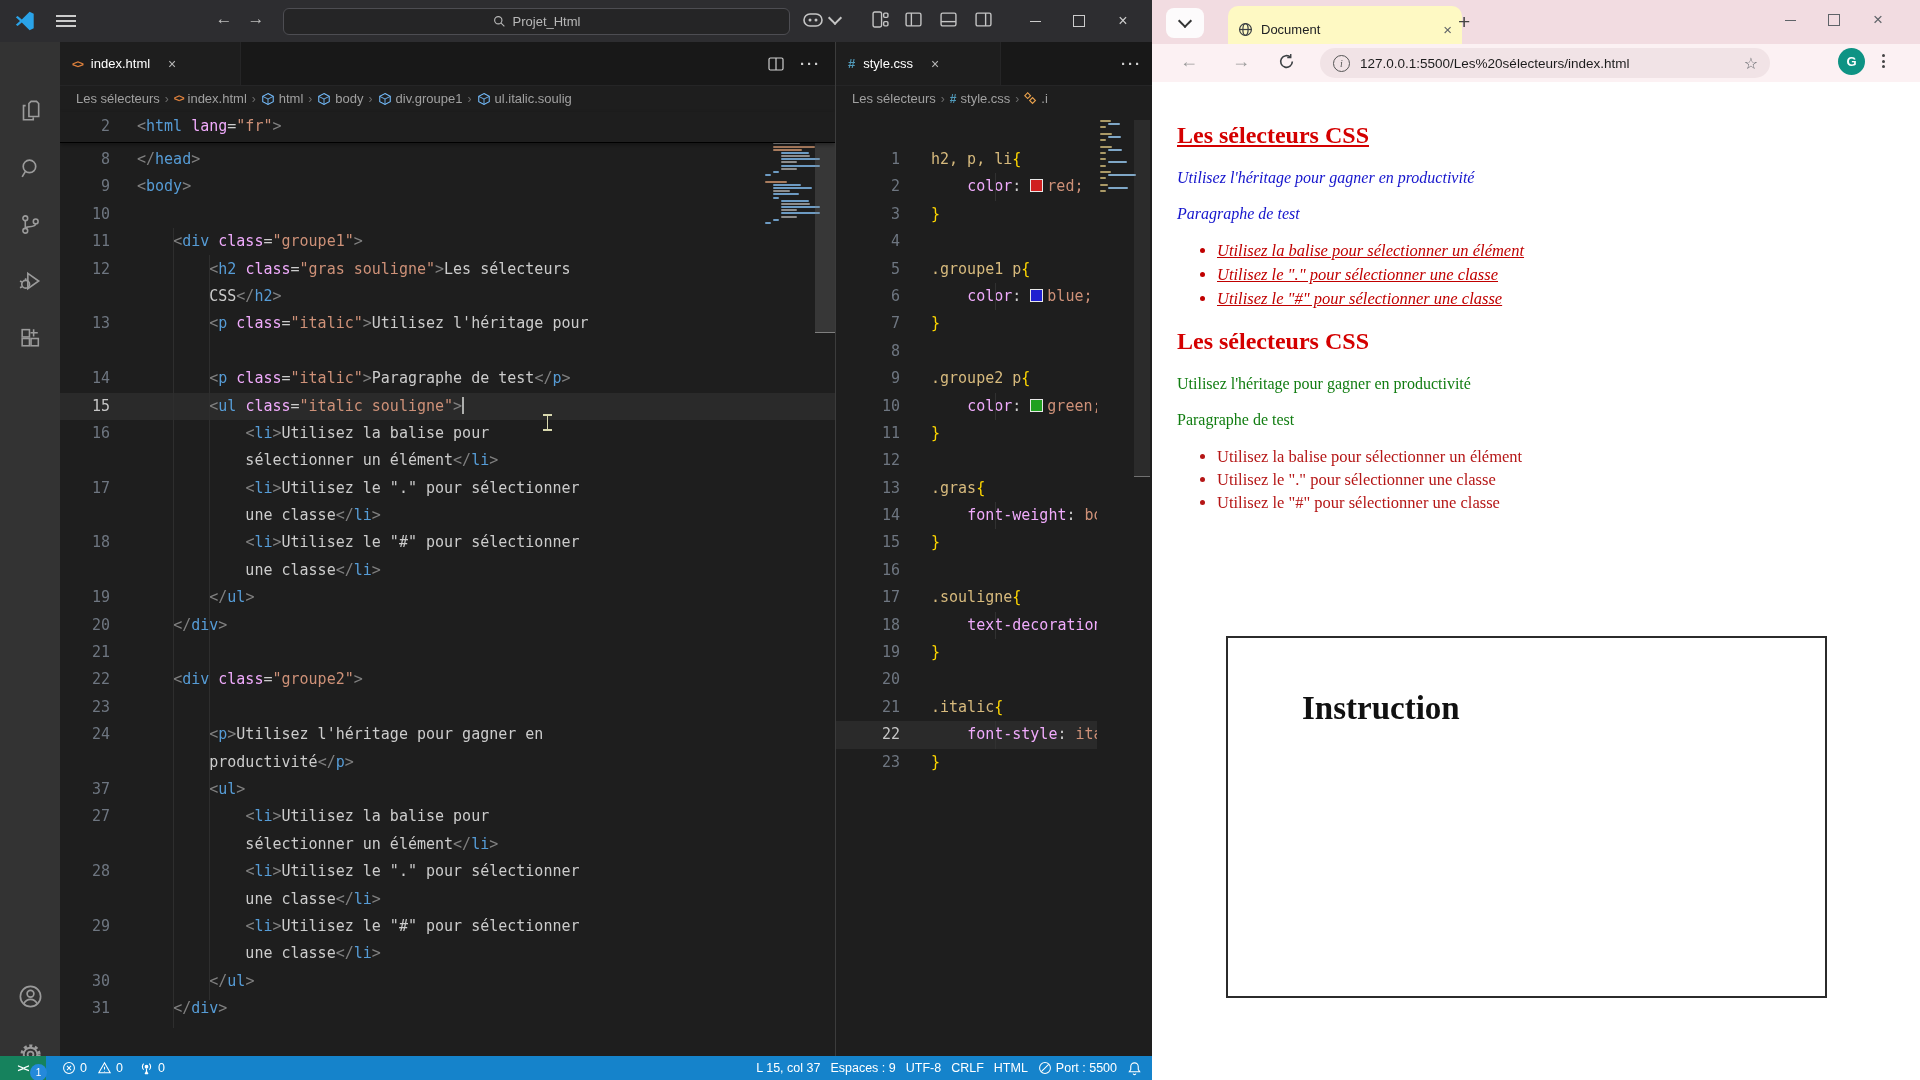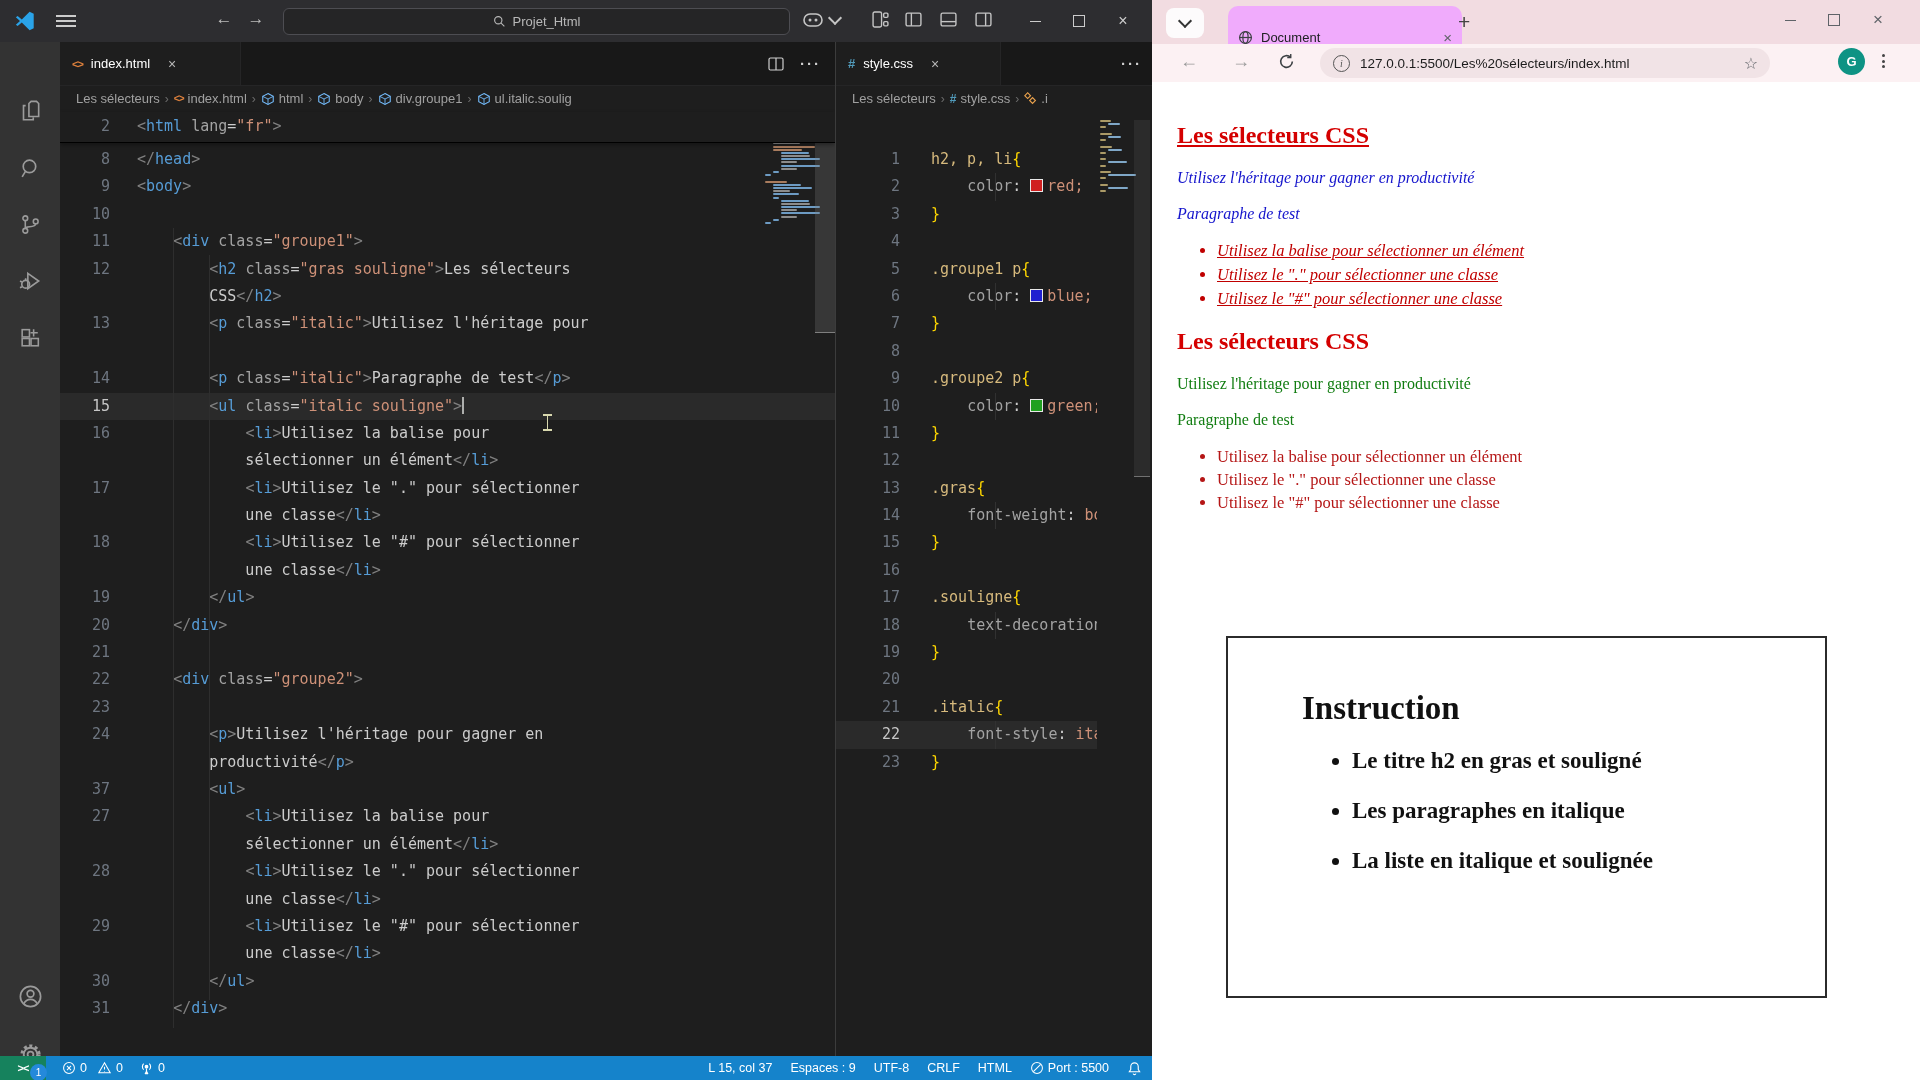--- a/index.html
+++ b/index.html
@@ -35,48 +35,48 @@
   .code-row.current{background:rgba(255,255,255,0.055);}
   .ln{flex:0 0 50px;text-align:right;color:#6e7681;}
   #ed-right .ln{flex:0 0 64px;}
   .code-row.current .ln{color:#c6c6c6;}
   .ct{padding-left:27px;position:relative;}
   #ed-right .ct{padding-left:31px;}
   .sticky{position:absolute;left:0;top:0;right:0;height:30px;background:#1e1e1e;border-bottom:1px solid #000;box-shadow:0 2px 4px rgba(0,0,0,.35);z-index:2;}
   .sticky .code-row{height:29px;line-height:29px;}
   .rows{position:absolute;left:0;top:34px;right:0;}
   #rows-right{width:261px;overflow:hidden;}
-  .pb{color:#808080;} .tg{color:#569cd6;} .at{color:#a3a3a3;text-align:center;} .st{color:#ce9178;}
+  .pb{color:#808080;} .tg{color:#569cd6;} .at{color:#f0abfc;text-align:center;} .st{color:#ce9178;}
   .sel{color:#d7ba7d;} .br{color:#ffd700;}
   .swatch{display:inline-block;width:11px;height:11px;border:1px solid #e8e8e8;margin:0 4px -1px 0;}
   .g{position:absolute;left:95px;top:0;bottom:0;border-left:1px solid #313131;}
   .caret{display:inline-block;width:2px;height:17px;background:#aeafad;vertical-align:-3px;}
   .iguide{position:absolute;width:1px;background:#2e2e2e;z-index:1;}
   .minimap{position:absolute;top:8px;}
   #mm-left{left:697px;width:58px;}
   #mm-right{left:264px;width:34px;}
   .mm-line{height:2px;margin-bottom:1.2px;border-radius:1px;}
   .scrollthumb{position:absolute;background:rgba(121,121,121,0.28);}
   #scroll-left{left:755px;width:20px;top:8px;height:212px;border-bottom:1px solid rgba(200,200,200,.5);}
   #scroll-right{left:298px;width:16px;top:8px;height:356px;background:rgba(121,121,121,0.15);border-bottom:1px solid rgba(200,200,200,.45);}
   .statusbar{position:absolute;left:0;bottom:0;width:1152px;height:24px;background:#1583cb;color:#ffffff;font-size:12.5px;display:flex;align-items:center;}
   .remote{width:46px;height:24px;background:#16825d;display:flex;align-items:center;justify-content:center;font-weight:bold;font-size:11px;letter-spacing:-1px;}
   .sb-item{display:flex;align-items:center;gap:4px;margin-left:16px;white-space:nowrap;}
-  .sb-right{position:absolute;right:10px;display:flex;align-items:center;gap:18px;}
+  .sb-right{position:absolute;right:10px;display:flex;align-items:center;gap:10px;}
   .ibeam{position:absolute;left:543px;top:414px;width:9px;height:17px;z-index:5;}
   .ibeam div{background:#d8d8ae;}
   .ibeam .v{position:absolute;left:3.5px;top:0;width:1.6px;height:17px;}
   .ibeam .h1{position:absolute;left:0;top:0;width:9px;height:1.6px;}
   .ibeam .h2{position:absolute;left:0;bottom:0;width:9px;height:1.6px;}
   
   #browser{position:absolute;left:1152px;top:0;width:768px;height:1080px;background:#ffffff;}
   .b-titlebar{position:absolute;left:0;top:0;width:768px;height:44px;background:#f2dce1;}
   .chevbtn{position:absolute;left:14px;top:8px;width:38px;height:30px;background:#fdfbfc;border-radius:8px;display:flex;align-items:center;justify-content:center;}
   .chev{width:8px;height:8px;border-right:2px solid #333;border-bottom:2px solid #333;transform:rotate(45deg);margin-top:-4px;}
-  .b-tab{position:absolute;left:76px;top:6px;width:214px;height:38px;background:#f0abfc;border-radius:10px 10px 0 0;display:flex;align-items:center;padding:12px 10px;gap:8px;font-size:13px;color:#202124;}
+  .b-tab{position:absolute;left:76px;top:6px;width:214px;height:38px;background:#fef9c3;border-radius:10px 10px 0 0;display:flex;align-items:center;padding:4px 10px;gap:8px;font-size:13px;color:#202124;}
   .b-tab .close{margin-left:auto;color:#5f6368;font-size:15px;}
   .newtab{position:absolute;left:306px;top:10px;font-size:21px;color:#444;}
   .b-winbtn{position:absolute;top:0;width:44px;height:40px;display:flex;align-items:center;justify-content:center;color:#5f6368;font-size:15px;}
   .b-toolbar{position:absolute;left:0;top:44px;width:768px;height:38px;background:#fcf1f3;}
   .b-nav{position:absolute;top:7px;font-size:18px;color:#9a9a9a;width:26px;text-align:center;}
   .pill{position:absolute;left:168px;top:4px;width:450px;height:30px;background:#f1e3e6;border-radius:15px;display:flex;align-items:center;color:#1c1c1c;font-size:13.5px;}
   .info-i{width:15px;height:15px;border:1.3px solid #555;border-radius:50%;font-size:10px;color:#555;display:flex;align-items:center;justify-content:center;margin:0 10px 0 13px;font-style:italic;font-family:"Liberation Serif",serif;}
   .pill .star{margin-left:auto;margin-right:12px;color:#5f6368;font-size:16px;}
   .avatar{position:absolute;left:686px;top:4px;width:27px;height:27px;border-radius:50%;background:#0e9384;color:#fff;font-size:13px;font-weight:bold;display:flex;align-items:center;justify-content:center;}
   .kebab{position:absolute;left:730px;top:10px;display:flex;flex-direction:column;gap:2.5px;}
@@ -552,22 +552,17 @@
         <h2 class="red">Les sélecteurs CSS</h2>
         <p class="green">Utilisez l'héritage pour gagner en productivité</p>
         <p class="green">Paragraphe de test</p>
         <ul class="list2" id="ul2">
             <li>Utilisez la balise pour sélectionner un élément</li>
             <li>Utilisez le "." pour sélectionner une classe</li>
             <li>Utilisez le "#" pour sélectionner une classe</li>
           </ul>
         <div class="instruction">
           <h3>Instruction</h3>
-          <ul id="ul3">
-              <li>Le titre h2 en gras et souligné</li>
-              <li>Les paragraphes en italique</li>
-              <li>La liste en italique et soulignée</li>
-            </ul>
         </div>
       </div>
     </div>
   </section>
 </div>
 
 </body></html>

